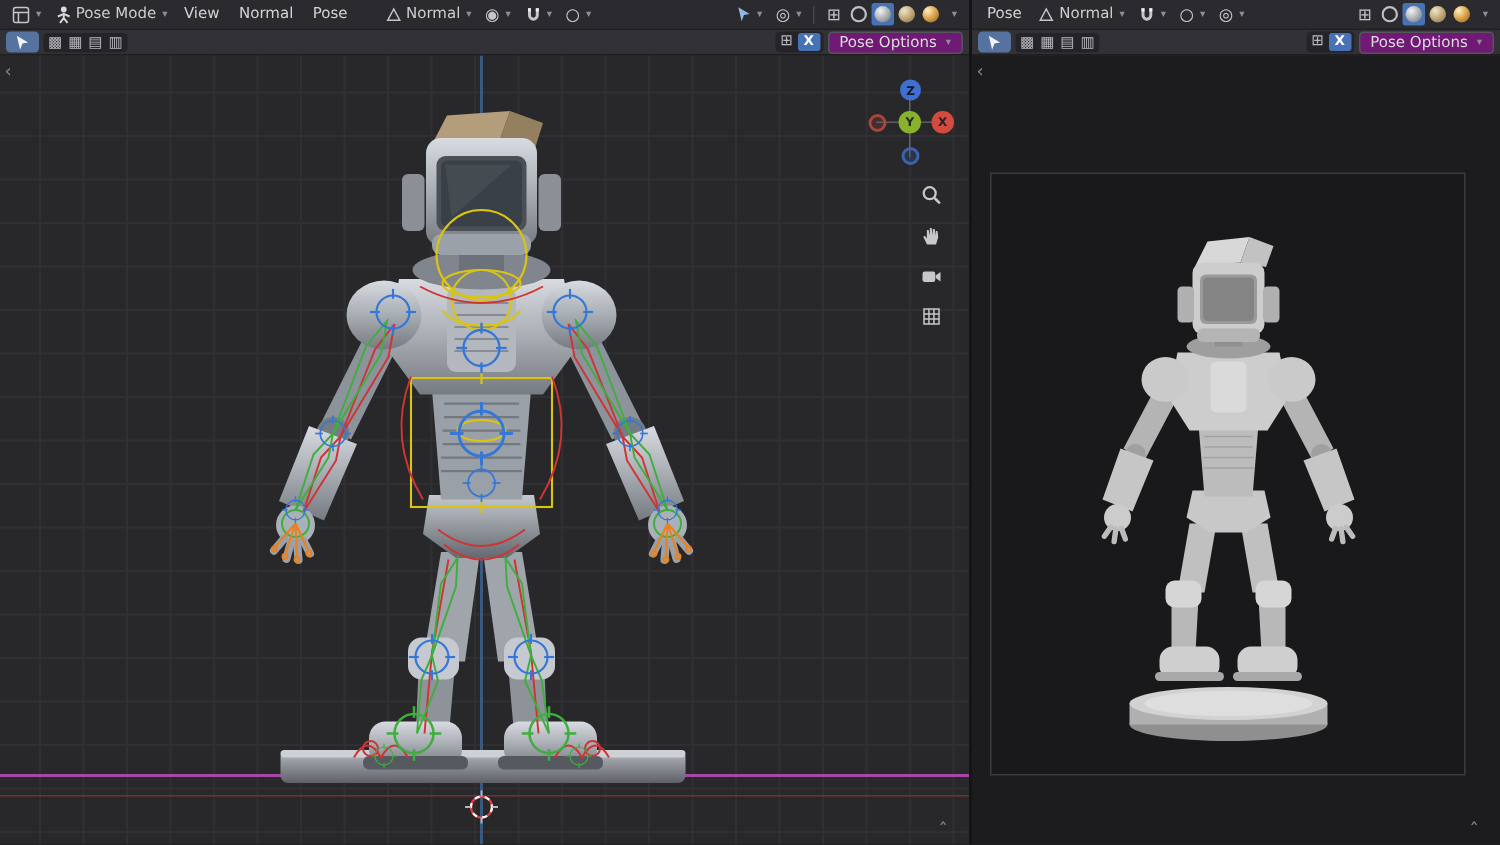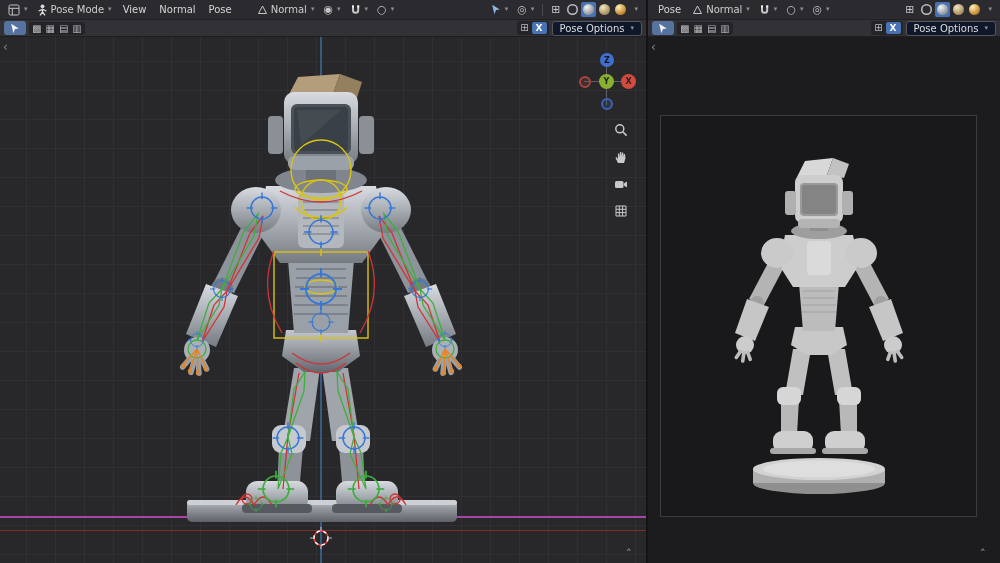--- a/index.html
+++ b/index.html
@@ -25,21 +25,21 @@
   .sph-solid{background:radial-gradient(circle at 35% 30%,#f2f2f4,#9fa3a8 60%,#6f7378)}
   .sph-mat{background:radial-gradient(circle at 35% 30%,#f0e6c8,#b49a6a 60%,#7a6a4a)}
   .sph-rend{background:radial-gradient(circle at 32% 28%,#fff0c0,#d29a40 55%,#8a5a20)}
   .shadebtn{padding:2px 2px;border-radius:2px;display:flex;align-items:center}
   .shadebtn.active{background:#4772b3}
 
   .seg{display:flex;align-items:center;background:#242428;border-radius:3px;padding:1px 2px;gap:2px}
   .pat{font-size:10px;color:#b9b9bd;padding:0 1px}
   .xtog{background:#4772b3;color:#fff;font-size:9px;font-weight:bold;padding:1px 4px;border-radius:2px;line-height:1.2}
   .toolbtn{width:22px;height:14px;border-radius:3px;background:#56729f;display:flex;align-items:center;justify-content:center}
-  .pose-options{border:1px solid #55555b;background:#0f172a;border-radius:3px;padding:1px 7px;font-size:10px;color:#dcdcde;display:flex;gap:5px;align-items:center;height:15px}
+  .pose-options{border:1px solid #55555b;background:#701a75;border-radius:3px;padding:1px 7px;font-size:10px;color:#dcdcde;display:flex;gap:5px;align-items:center;height:15px}
 
   .area{position:relative;flex:1;overflow:hidden}
   #area-left{background-color:#28282b;
     background-image:linear-gradient(#303034 1px,transparent 1px),linear-gradient(90deg,#303034 1px,transparent 1px);
     background-size:29px 29px;background-position:-3px -5px}
   #area-right{background:#1c1c1e}
 
   .axis-z{position:absolute;left:320px;top:0;bottom:0;width:2px;background:#3d6291;opacity:.85}
   .line-magenta{position:absolute;left:0;right:0;top:479px;height:2px;background:#a846a8}
   .line-red{position:absolute;left:0;right:0;top:493px;height:1px;background:#7c2d2d}

